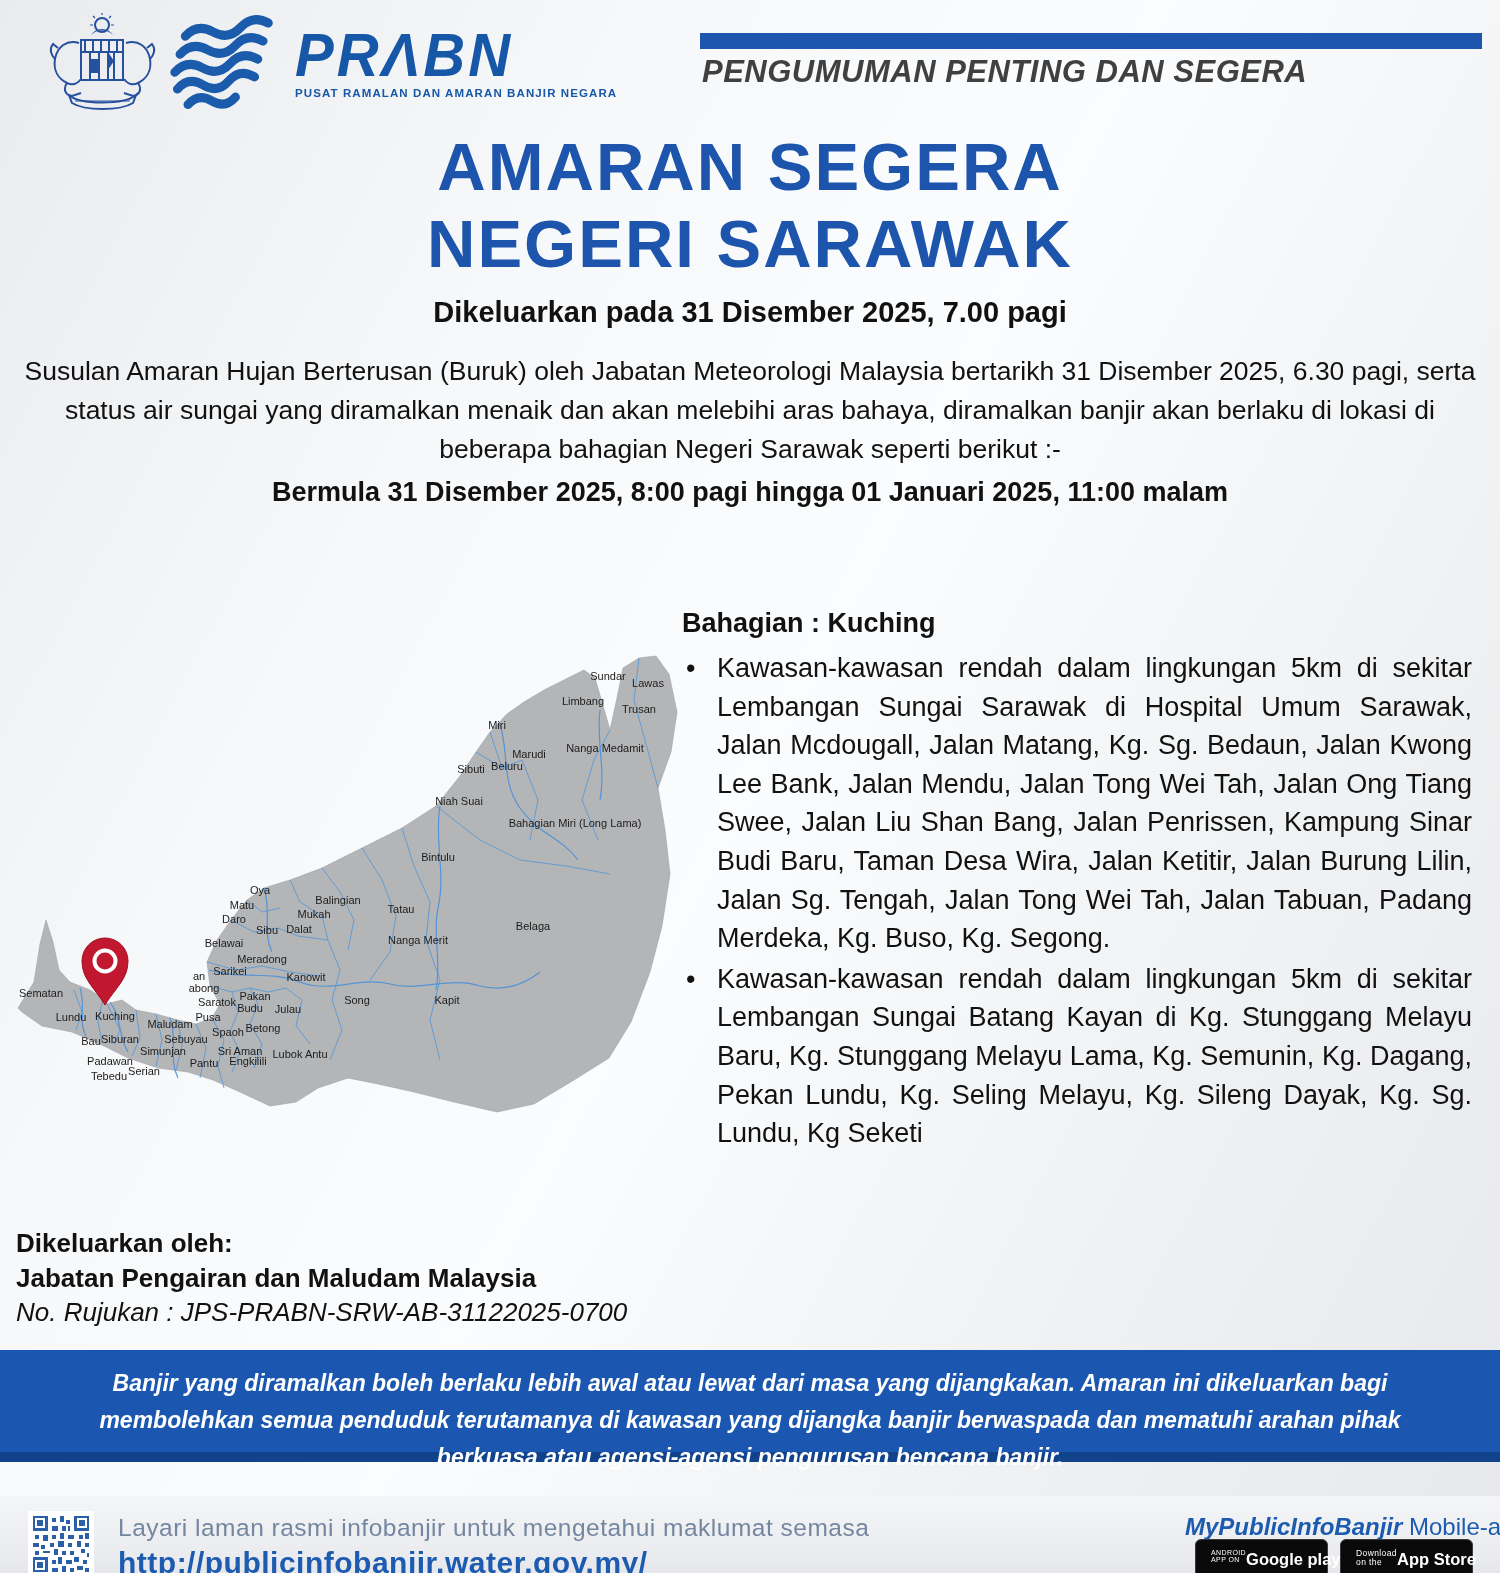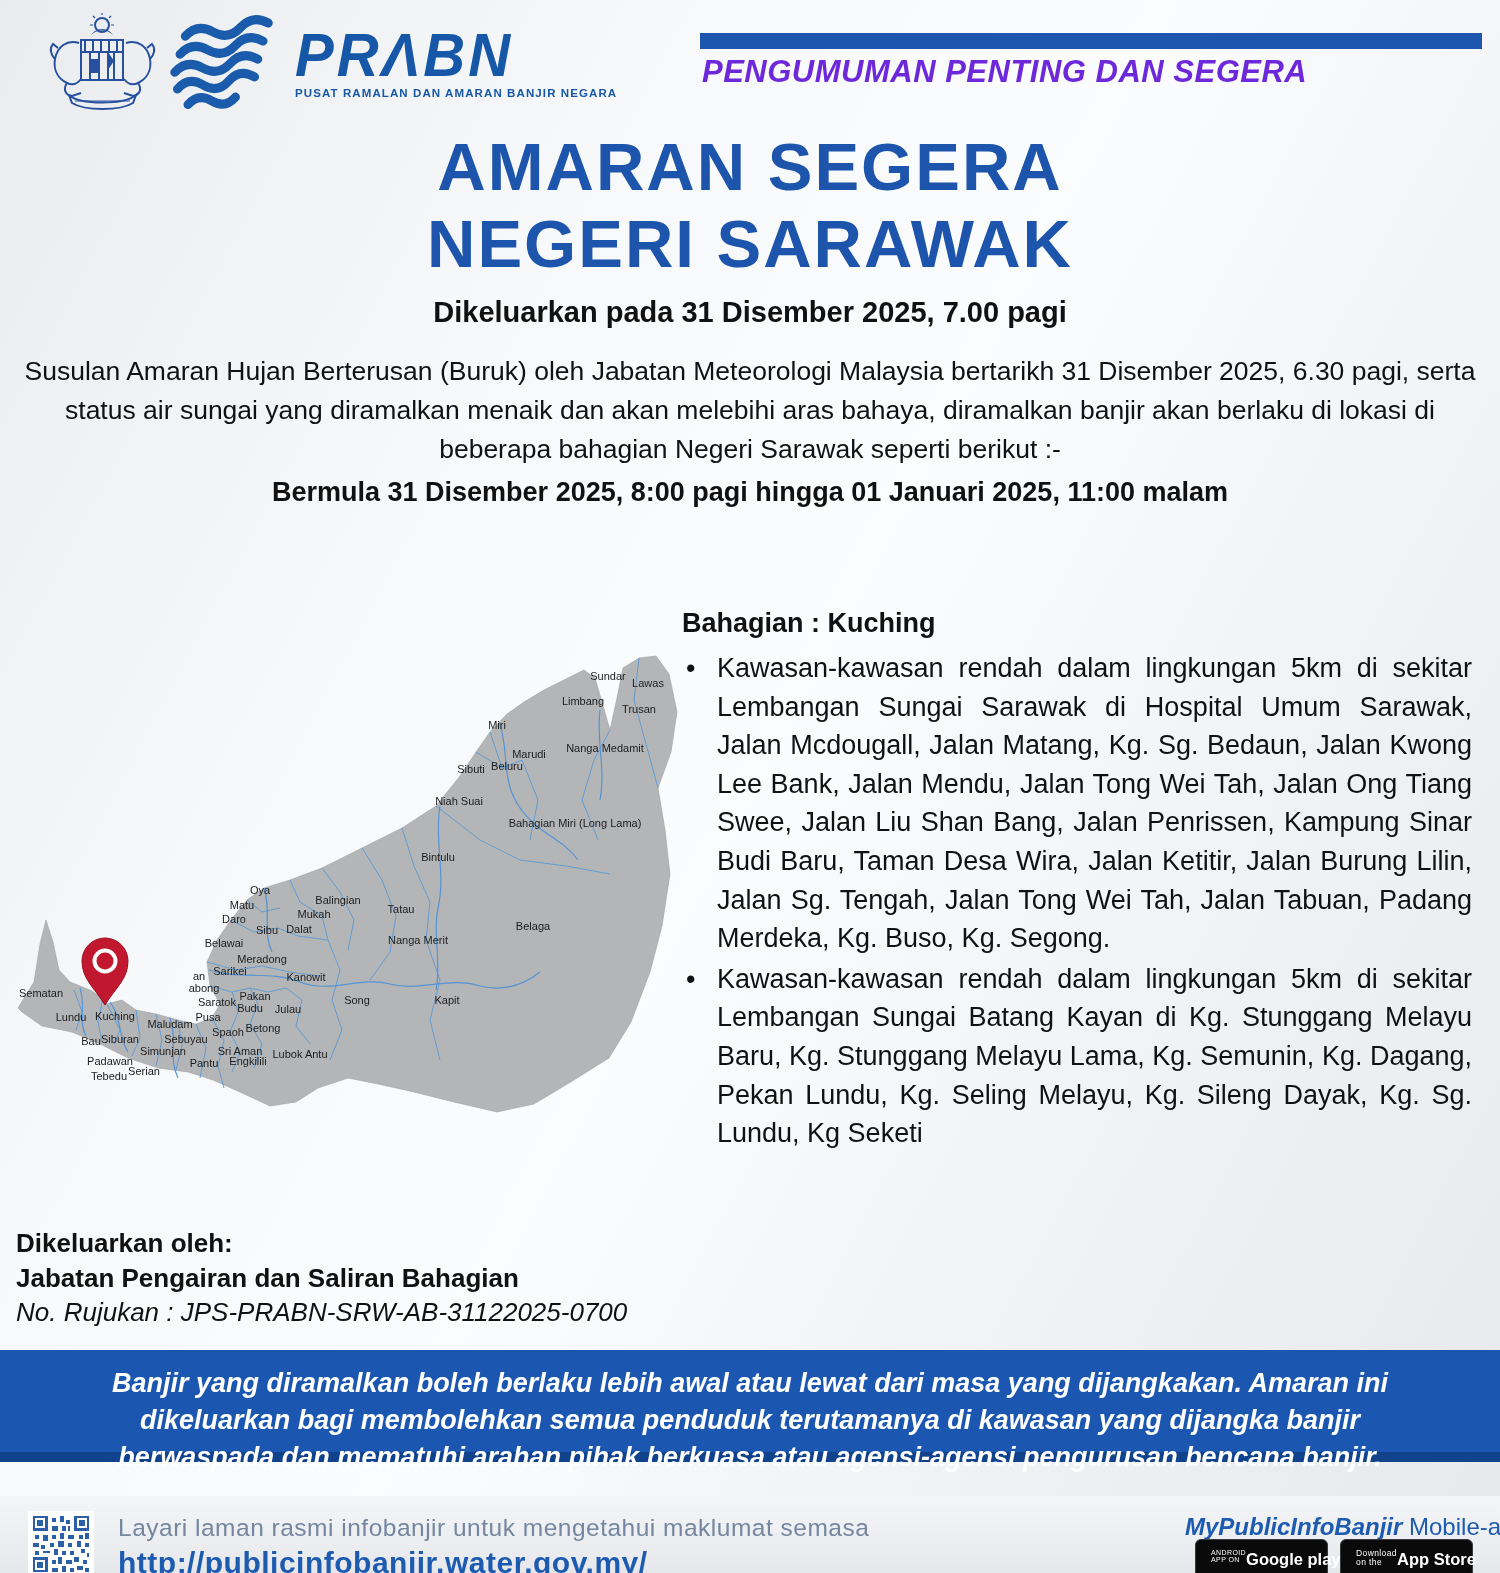--- a/index.html
+++ b/index.html
@@ -8,21 +8,21 @@
     font-family:"Liberation Sans",sans-serif;color:#111;
     background:linear-gradient(118deg,#e9ebee 0%,#f7f8f9 28%,#fbfcfd 50%,#eef0f2 78%,#e6e8eb 100%);
   }
   .abs{position:absolute;}
 
   
   .logos{left:45px;top:10px;height:105px;display:flex;align-items:center;}
   .prabn-word{font-weight:bold;font-style:italic;font-size:58px;line-height:56px;color:#1657a8;letter-spacing:3px;transform:scaleY(1.05);}
   .prabn-sub{font-weight:bold;font-size:11.5px;letter-spacing:1.1px;color:#1657a8;margin-top:4px;white-space:nowrap;}
   .blue-bar{left:700px;top:33px;width:782px;height:16px;background:#1c57ad;}
-  .announcement{left:702px;top:54px;width:782px;font-weight:bold;font-style:italic;font-size:31px;color:#6d28d9;letter-spacing:.5px;}
+  .announcement{left:702px;top:54px;width:782px;font-weight:bold;font-style:italic;font-size:31px;color:#404040;letter-spacing:.5px;}
 
   
   .title{left:0;top:128px;width:1500px;text-align:center;color:#1d54ac;font-weight:bold;
          font-size:67px;line-height:77px;letter-spacing:2px;}
   .issued{left:0;top:296px;width:1500px;text-align:center;font-weight:bold;font-size:29px;}
   .intro{left:10px;top:352px;width:1480px;text-align:center;font-size:26.5px;line-height:39px;}
   .period{left:0;top:477px;width:1500px;text-align:center;font-weight:bold;font-size:27px;}
 
   
   .region{left:682px;top:608px;width:790px;}
@@ -37,21 +37,21 @@
   .map-wrap svg text{font-family:"Liberation Sans",sans-serif;font-size:11px;fill:#1c1c1c;text-anchor:middle;}
 
   
   .issuer{left:16px;top:1226px;font-size:26px;line-height:34.5px;}
   .issuer .b{font-weight:bold;}
   .issuer .i{font-style:italic;}
 
   
   .band{left:0;top:1350px;width:1500px;height:102px;background:#1b57b0;border-bottom:10px solid #11438c;}
   .band p{margin:0 auto;padding-top:15px;width:1380px;text-align:center;color:#fff;
-          font-style:italic;font-weight:bold;font-size:27px;line-height:37px;}
+          font-style:italic;font-weight:bold;font-size:23px;line-height:37px;}
 
   
   .footer{left:0;top:1496px;width:1500px;height:111px;
           background:linear-gradient(180deg,#f4f5f7 0%,#e9ebee 55%,#dcdee2 100%);}
   .qr{position:absolute;left:28px;top:15px;width:66px;height:66px;background:#fff;padding:3px;box-sizing:border-box;}
   .visit{position:absolute;left:118px;top:18px;font-size:24.5px;color:#7486a0;letter-spacing:.5px;}
   .url{position:absolute;left:118px;top:50px;font-size:30px;font-weight:bold;color:#1d5bb0;letter-spacing:.5px;text-decoration:none;}
   .app-title{position:absolute;left:1185px;top:17px;width:300px;font-size:24px;color:#1d5bb0;white-space:nowrap;}
   .app-title .bi{font-weight:bold;font-style:italic;}
   .badges{position:absolute;left:1195px;top:43px;display:flex;gap:12px;}
@@ -238,21 +238,21 @@
 <div class="abs region">
   <h3>Bahagian : Kuching</h3>
   <ul>
     <li>Kawasan-kawasan rendah dalam lingkungan 5km di sekitar Lembangan Sungai Sarawak di Hospital Umum Sarawak, Jalan Mcdougall, Jalan Matang, Kg. Sg. Bedaun, Jalan Kwong Lee Bank,  Jalan Mendu, Jalan Tong Wei Tah, Jalan Ong Tiang Swee, Jalan Liu Shan Bang, Jalan Penrissen, Kampung Sinar Budi Baru, Taman Desa Wira, Jalan Ketitir, Jalan Burung Lilin, Jalan Sg. Tengah, Jalan Tong Wei Tah, Jalan Tabuan, Padang Merdeka,  Kg. Buso, Kg. Segong.</li>
     <li>Kawasan-kawasan rendah dalam lingkungan 5km di sekitar Lembangan Sungai Batang Kayan di Kg. Stunggang Melayu Baru, Kg. Stunggang Melayu Lama, Kg. Semunin, Kg. Dagang, Pekan Lundu, Kg. Seling Melayu, Kg. Sileng Dayak, Kg. Sg. Lundu, Kg Seketi</li>
   </ul>
 </div>
 
 <div class="abs issuer">
   <div class="b">Dikeluarkan oleh:</div>
-  <div class="b">Jabatan Pengairan dan Saliran Bahagian</div>
+  <div class="b">Jabatan Pengairan dan Maludam Malaysia</div>
   <div class="i">No. Rujukan : JPS-PRABN-SRW-AB-31122025-0700</div>
 </div>
 
 <div class="abs band">
   <p>Banjir yang diramalkan boleh berlaku lebih awal atau lewat dari masa yang dijangkakan. Amaran ini dikeluarkan bagi membolehkan semua penduduk terutamanya di kawasan yang dijangka banjir berwaspada dan mematuhi arahan pihak berkuasa atau agensi-agensi pengurusan bencana banjir.</p>
 </div>
 
 <div class="abs footer">
 
   <svg class="qr" viewBox="0 0 29 29" shape-rendering="crispEdges">

